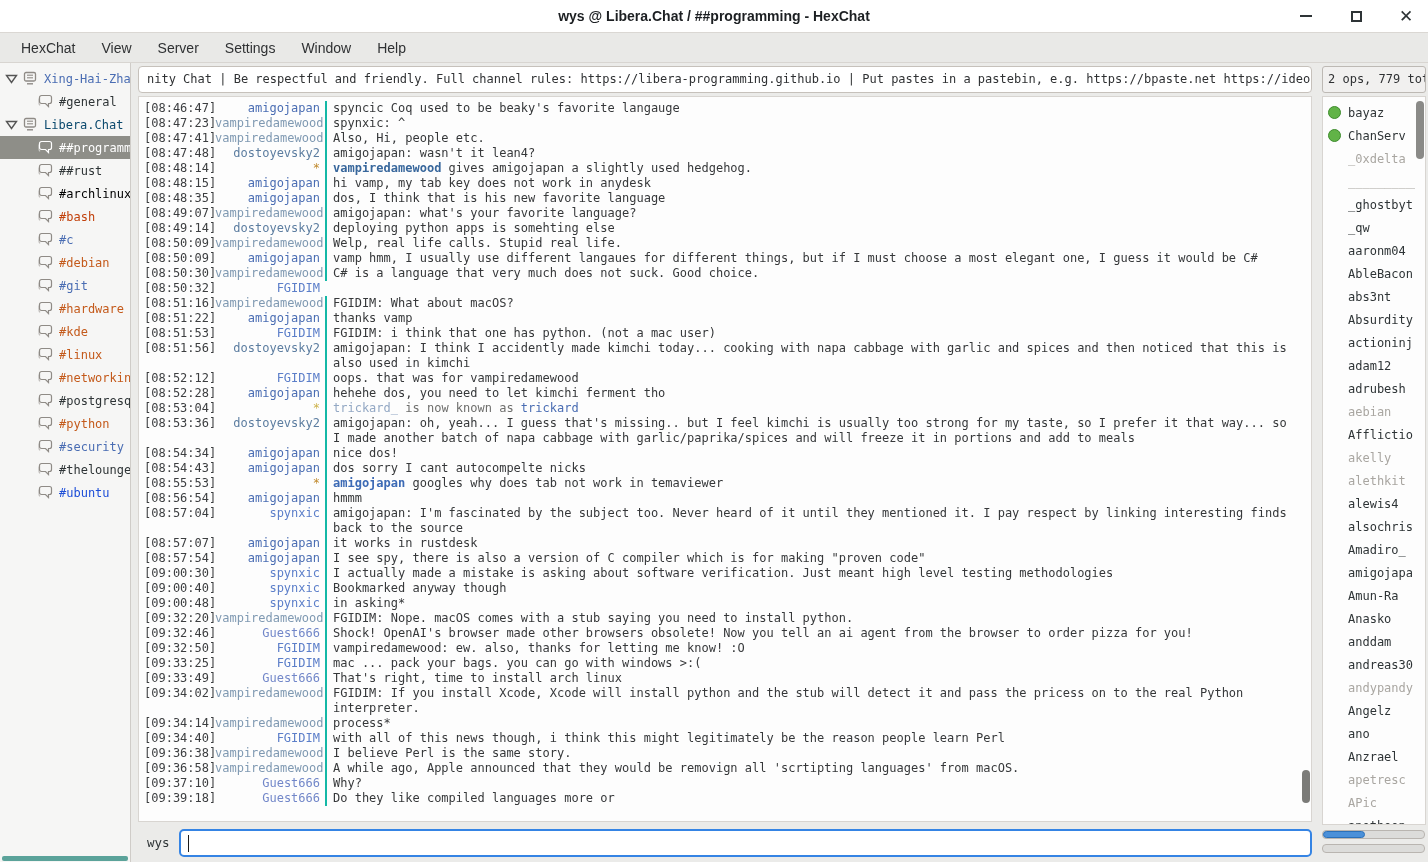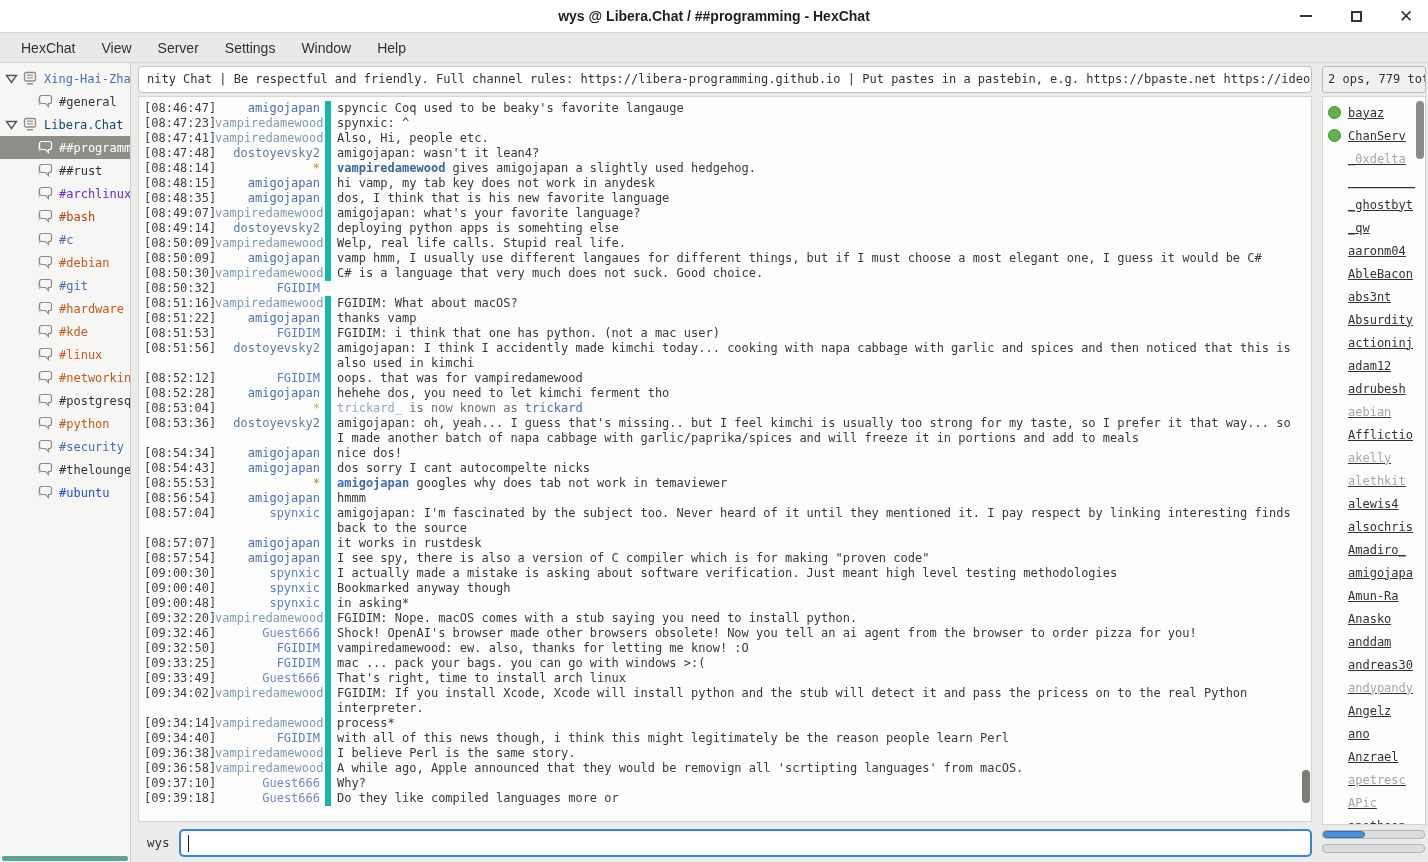--- a/index.html
+++ b/index.html
@@ -49,21 +49,21 @@
     font-family:"DejaVu Sans Mono", monospace; font-size:12px; line-height:25px;
     padding:0 8px; white-space:nowrap; overflow:hidden; color:#2f3133; }
 
   .chat-wrap { flex:1; margin-top:3px; background:#fdfdfd; border:1px solid #d8d5d1;
     position:relative; overflow:hidden; }
   .chat-lines { position:absolute; left:0; top:4px; right:11px; bottom:0; overflow:hidden; }
   .chat-line { display:flex; font-family:"DejaVu Sans Mono", monospace; font-size:12px;
     line-height:15px; color:#36383a; }
   .c-time { width:76px; flex:none; padding-left:5px; color:#3c3e40; }
   .c-nick { width:110px; flex:none; text-align:right; padding-right:5px; overflow:hidden; }
-  .c-text { flex:1; border-left:6px solid #14b8a6; padding-left:6px;
+  .c-text { flex:1; border-left:2px solid #14b8a6; padding-left:6px;
     white-space:pre-wrap; overflow-wrap:break-word; min-width:0; }
   .chat-scrollbar { position:absolute; top:2px; bottom:2px; right:1px; width:9px; }
   .chat-thumb { position:absolute; right:0; width:8px; height:33px; bottom:16px;
     background:#7b7b78; border-radius:4px; }
 
   .input-row { height:36px; flex:none; display:flex; align-items:center; gap:9px; padding-top:5px; }
   .input-nick { font-family:"DejaVu Sans Mono", monospace; font-size:12.5px;
     color:#2e3436; padding-left:9px; }
   .input-box { flex:1; height:28px; background:#ffffff; border:2px solid #3584e4;
     border-radius:5px; position:relative; }
@@ -72,21 +72,21 @@
   
   .rightcol { width:110px; flex:none; display:flex; flex-direction:column;
     padding:3px 2px 4px 4px; }
   .ops-box { height:27px; flex:none; background:#f1f0ef; border:1px solid #bdb9b4;
     border-radius:3px; font-family:"DejaVu Sans Mono", monospace; font-size:12px;
     line-height:25px; padding:0 5px; white-space:nowrap; overflow:hidden; color:#2f3133; }
   .userlist { flex:1; margin-top:3px; background:#fdfdfd; border:1px solid #d8d5d1;
     overflow:hidden; position:relative; padding:4px 10px 0 5px; }
   .user-row { height:23px; display:flex; align-items:center;
     font-family:"DejaVu Sans Mono", monospace; font-size:12px; color:#2e3436;
-    white-space:nowrap; overflow:hidden;text-decoration:underline; }
+    white-space:nowrap; overflow:hidden; }
   .op-dot { width:13px; height:13px; border-radius:50%; flex:none; margin-right:7px;
     border:1px solid #3e8c2d; }
   .op-space { width:20px; flex:none; }
   .user-name { overflow:hidden; }
   .user-row.away .user-name { color:#a9a6a1; }
   .userlist-scrollbar { position:absolute; top:2px; bottom:2px; right:1px; width:9px; }
   .userlist-thumb { position:absolute; right:0; top:2px; width:8px; height:58px;
     background:#8a8a87; border-radius:4px; }
 
   .meters { flex:none; padding:5px 1px 0 0; }
@@ -167,21 +167,21 @@
               <path d="M4.5 1.5 h8 a2 2 0 0 1 2 2 v4 a2 2 0 0 1 -2 2 h-1 v3 l-3 -3 h-4 a2 2 0 0 1 -2 -2 v-4 a2 2 0 0 1 2 -2 z" fill="none" stroke="currentColor" stroke-width="1.2"></path>
               <path d="M2 4.5 v5 a2 2 0 0 0 1.2 1.8" fill="none" stroke="currentColor" stroke-width="1.1" opacity="0.55"></path>
             </svg></span>
           <span class="tree-label" style="color: rgb(46, 52, 54);">##rust</span>
         </div>
         <div class="tree-row channel">
           <span class="tree-icon"><svg width="16" height="15" viewBox="0 0 16 15">
               <path d="M4.5 1.5 h8 a2 2 0 0 1 2 2 v4 a2 2 0 0 1 -2 2 h-1 v3 l-3 -3 h-4 a2 2 0 0 1 -2 -2 v-4 a2 2 0 0 1 2 -2 z" fill="none" stroke="currentColor" stroke-width="1.2"></path>
               <path d="M2 4.5 v5 a2 2 0 0 0 1.2 1.8" fill="none" stroke="currentColor" stroke-width="1.1" opacity="0.55"></path>
             </svg></span>
-          <span class="tree-label" style="color: #6d28d9;">#archlinux</span>
+          <span class="tree-label" style="color: #000000;">#archlinux</span>
         </div>
         <div class="tree-row channel">
           <span class="tree-icon"><svg width="16" height="15" viewBox="0 0 16 15">
               <path d="M4.5 1.5 h8 a2 2 0 0 1 2 2 v4 a2 2 0 0 1 -2 2 h-1 v3 l-3 -3 h-4 a2 2 0 0 1 -2 -2 v-4 a2 2 0 0 1 2 -2 z" fill="none" stroke="currentColor" stroke-width="1.2"></path>
               <path d="M2 4.5 v5 a2 2 0 0 0 1.2 1.8" fill="none" stroke="currentColor" stroke-width="1.1" opacity="0.55"></path>
             </svg></span>
           <span class="tree-label" style="color: #c2410c;">#bash</span>
         </div>
         <div class="tree-row channel">
           <span class="tree-icon"><svg width="16" height="15" viewBox="0 0 16 15">

